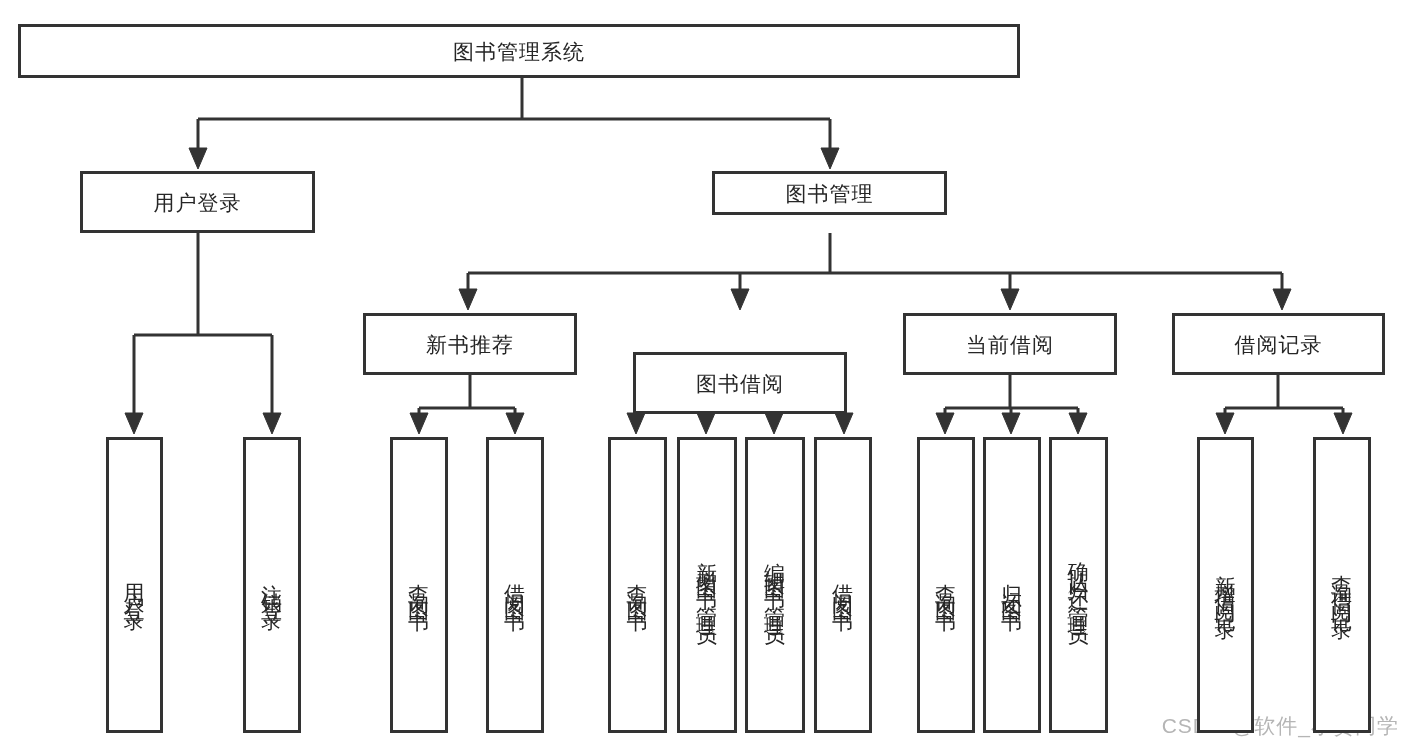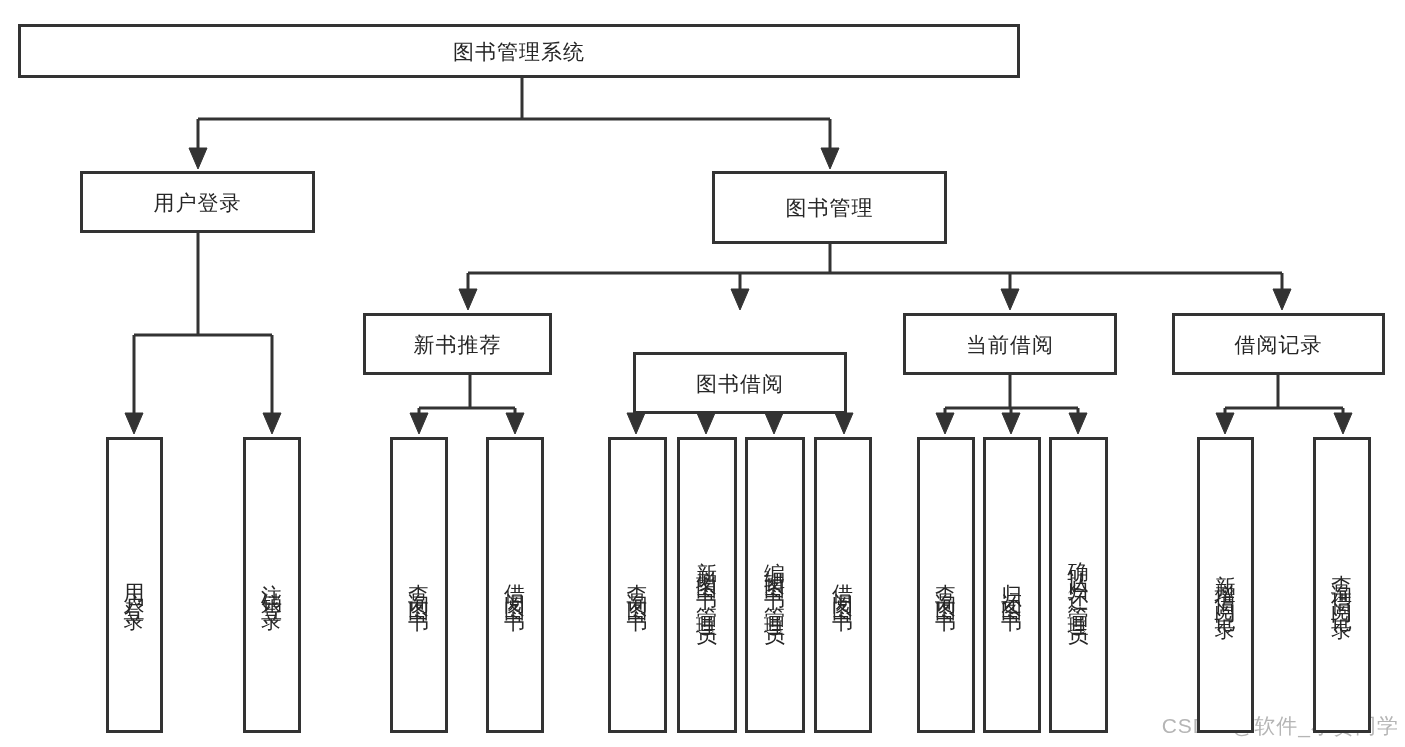--- a/index.html
+++ b/index.html
@@ -135,24 +135,24 @@
         <polygon points="1334,413 1352,413 1343,434"></polygon>
       </g>
     </svg>
   <div id="watermark">CSDN @软件_小贺同学</div>
 <div class="node" style="left: 18px; top: 24px; width: 1002px; height: 54px;">
       <span class="label">图书管理系统</span>
     </div>
     <div class="node" style="left: 80px; top: 171px; width: 235px; height: 62px;">
       <span class="label">用户登录</span>
     </div>
-    <div class="node" style="left: 712px; top: 171px; width: 235px; height: 73px;">
+    <div class="node" style="left: 712px; top: 171px; width: 235px; height: 44px;">
       <span class="label">图书管理</span>
     </div>
-    <div class="node" style="left: 363px; top: 313px; width: 189px; height: 62px;">
+    <div class="node" style="left: 363px; top: 313px; width: 214px; height: 62px;">
       <span class="label">新书推荐</span>
     </div>
     <div class="node" style="left: 633px; top: 313px; width: 214px; height: 62px; margin-top: 39px;">
       <span class="label">图书借阅</span>
     </div>
     <div class="node" style="left: 903px; top: 313px; width: 214px; height: 62px; align-items: center;">
       <span class="label">当前借阅</span>
     </div>
     <div class="node" style="left: 1172px; top: 313px; width: 213px; height: 62px; align-items: center;">
       <span class="label">借阅记录</span>

